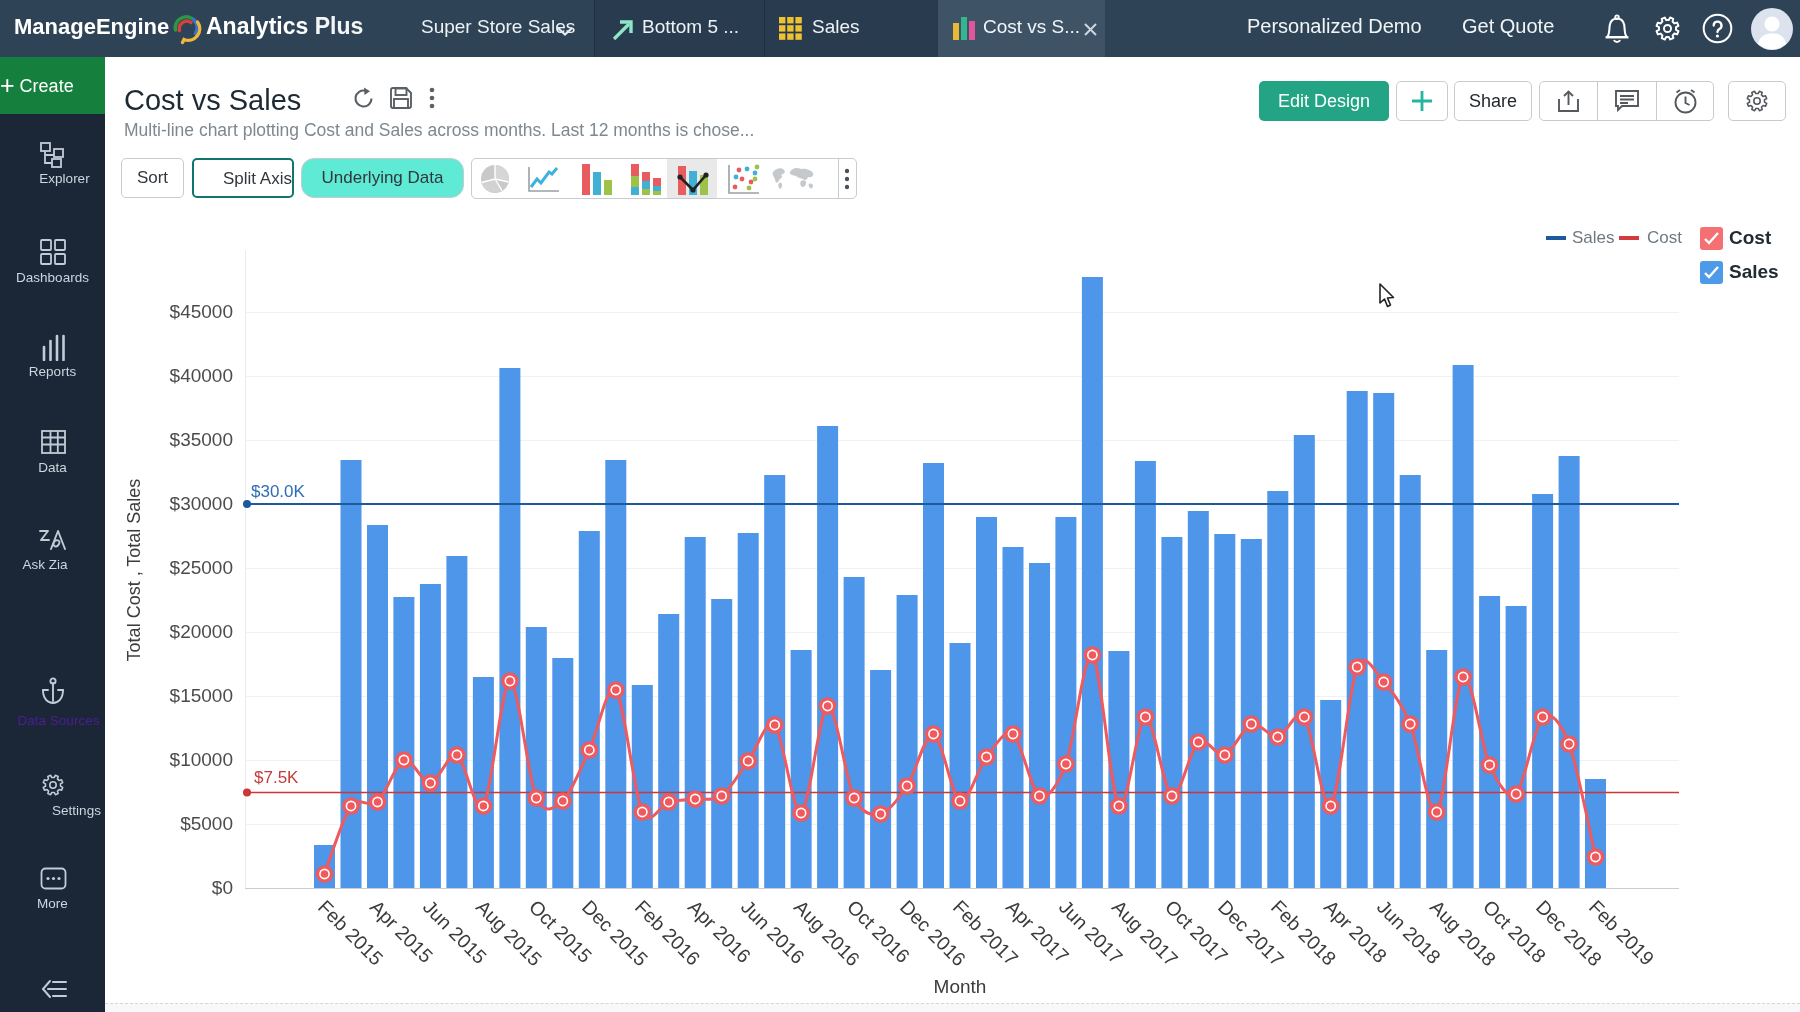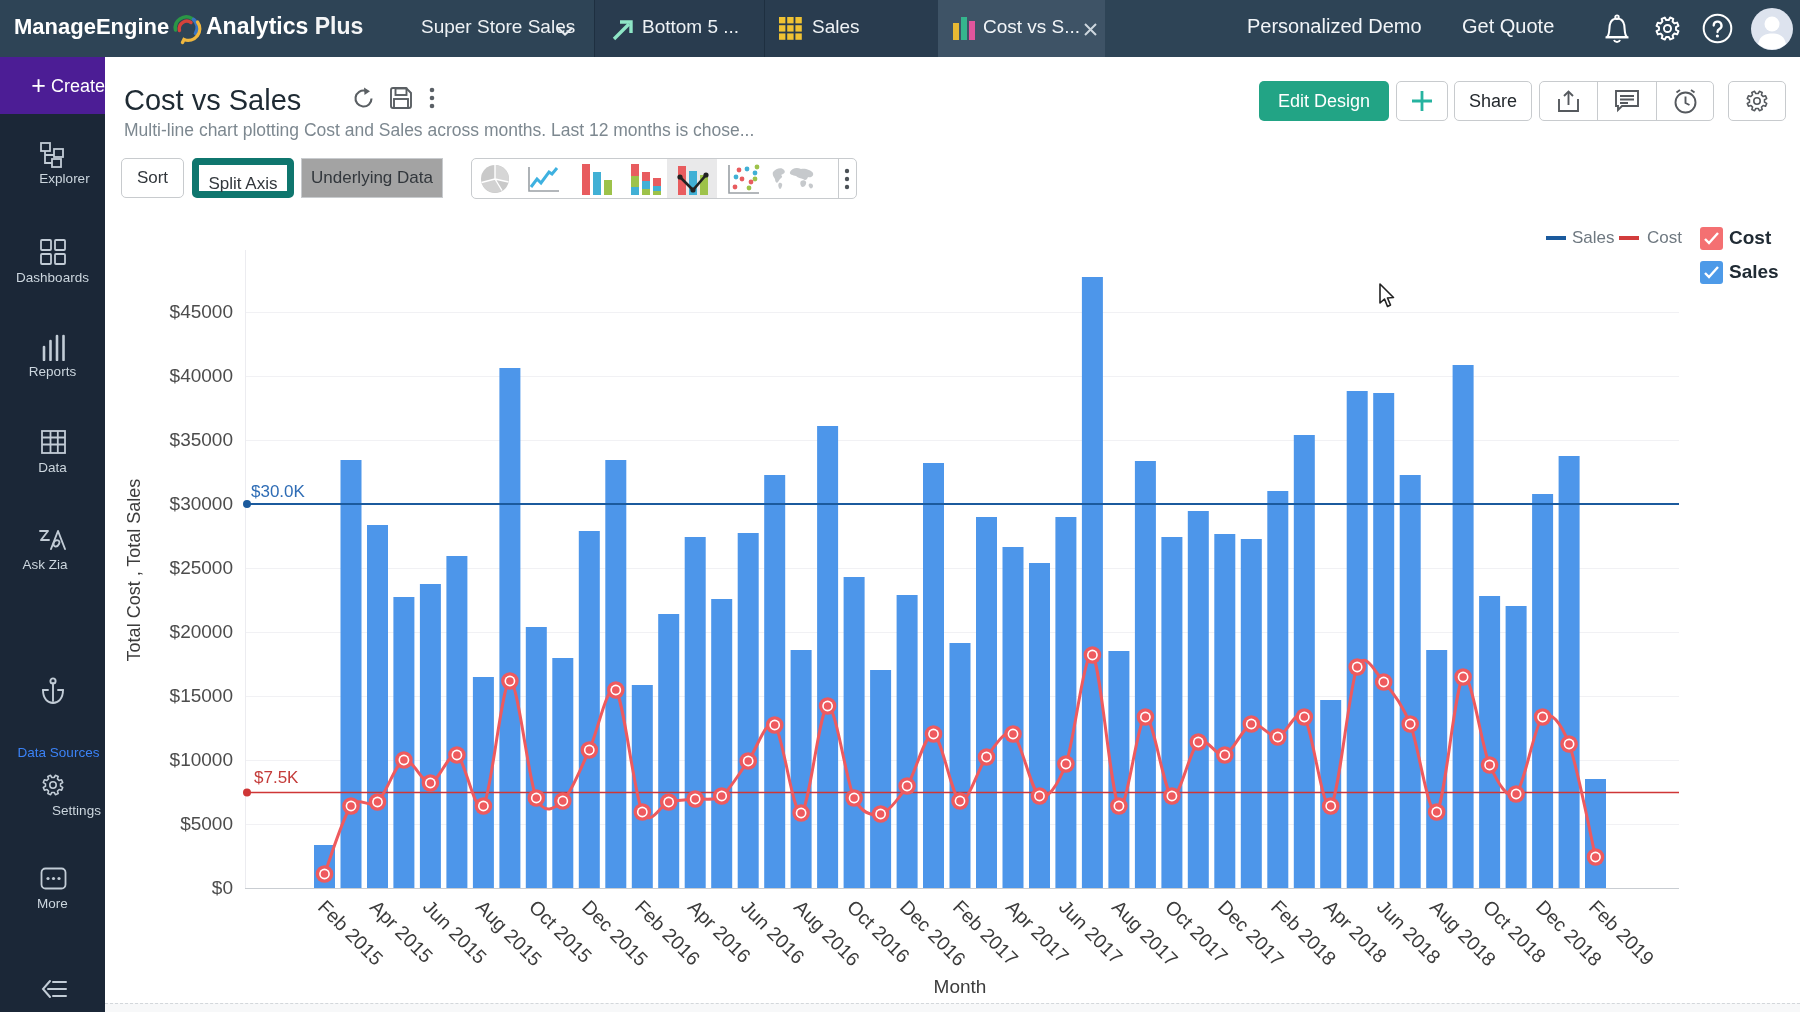--- a/index.html
+++ b/index.html
@@ -75,21 +75,21 @@
   <path d="M11.7 12.6 a3.9 3.9 0 1 1 5.6 3.5 c-1.3 0.6 -1.8 1.4 -1.8 2.9" fill="none" stroke="#fff" stroke-width="2.3" stroke-linecap="round"></path>
   <circle cx="15.4" cy="23" r="1.6" fill="#fff"></circle>
 </svg>
 <svg class="abs" style="left:1751px;top:8px;" width="42" height="42" viewBox="0 0 42 42">
   <circle cx="21" cy="21" r="21" fill="#dde3ee"></circle>
   <circle cx="21" cy="16" r="7.5" fill="#fff"></circle>
   <path d="M7 36 C9 27 15 25.5 21 25.5 C27 25.5 33 27 35 36 A21 21 0 0 1 7 36Z" fill="#fff"></path>
 </svg>
 
 <div class="abs" style="left:0;top:57px;width:105px;height:955px;background:#1b2737;"></div>
-<div class="abs" style="left:0;top:57px;width:105px;height:57px;background:#4c1d95;color:#fff;font-size:18px;text-align:right;line-height:57px;">
+<div class="abs" style="left:0;top:57px;width:105px;height:57px;background:#15803d;color:#fff;font-size:18px;text-align:left;line-height:57px;">
   <span style="font-size:25px;font-weight:300;vertical-align:-2px;">+</span> Create
 </div>
 
 <div class="abs" style="left:0;top:171px;width:105px;text-align:center;font-size:13.5px;color:#ccd6de;margin-left:12px;">Explorer</div>
 <svg class="abs" style="left:39px;top:141px;" width="28" height="27" viewBox="0 0 28 27">
   <g fill="none" stroke="#c2ccd6" stroke-width="1.8">
   <rect x="2" y="2" width="9" height="8"></rect>
       <rect x="15" y="8" width="9" height="8"></rect>
       <rect x="13" y="18" width="9" height="8"></rect>
   <path d="M6 10 L6 22 L13 22 M6 14 L15 14"></path>
@@ -121,21 +121,21 @@
     </g>
 </svg>
 <div class="abs" style="left:0;top:557px;width:90px;text-align:center;font-size:13.5px;color:#ccd6de;">Ask Zia</div>
 <svg class="abs" style="left:38px;top:527px;" width="30" height="26" viewBox="0 0 30 26">
   <g fill="none" stroke="#c2ccd6" stroke-width="1.9" stroke-linecap="round" stroke-linejoin="round">
   <path d="M2 4 L10 4 L3 13 L11 13"></path>
   <path d="M13 22 L20 4 L27 22"></path>
   <path d="M16 15 C14 20 19 21 21 17 C23 13 18 12 16 15Z"></path>
   </g>
 </svg>
-<div class="abs" style="left:0;top:713px;width:117px;text-align:center;font-size:13.5px;color:#3b82f6;margin-top:32px;">Data Sources</div>
+<div class="abs" style="left:0;top:713px;width:117px;text-align:center;font-size:13.5px;color:#4c1d95;">Data Sources</div>
 <svg class="abs" style="left:39px;top:677px;" width="28" height="31" viewBox="0 0 28 31">
   <g fill="none" stroke="#c2ccd6" stroke-width="1.9" stroke-linecap="round">
   <path d="M14 6 L14 24"></path>
   <circle cx="14" cy="4" r="2.6"></circle>
   <path d="M4 13 L9 13 M19 13 L24 13"></path>
   <path d="M4 13 C4 22 9 26 14 26 C19 26 24 22 24 13"></path>
   </g>
 </svg>
 <div class="abs" style="left:0;top:803px;width:105px;text-align:center;font-size:13.5px;color:#ccd6de;padding-left:48px;">Settings</div>
 <svg class="abs" style="left:39px;top:771px;" width="28" height="28" viewBox="0 0 34 34">
@@ -169,22 +169,22 @@
     </g>
 </svg>
 <svg class="abs" style="left:428px;top:86px;" width="8" height="24" viewBox="0 0 8 24">
   <circle cx="4" cy="4" r="2.3" fill="#5a6066"></circle>
     <circle cx="4" cy="12" r="2.3" fill="#5a6066"></circle>
     <circle cx="4" cy="20" r="2.3" fill="#5a6066"></circle>
 </svg>
 <div class="abs" style="left:124px;top:120px;font-size:17.5px;color:#7d8890;">Multi-line chart plotting Cost and Sales across months. Last 12 months is chose...</div>
 
 <div class="abs" style="left:121px;top:158px;width:63px;height:40px;background:#fff;border:1px solid #c8cbce;border-radius:5px;font-size:17px;color:#32373c;text-align:center;line-height:38px;">Sort</div>
-<div class="abs" style="left:192px;top:158px;width:102px;height:40px;background:#fff;border:7px solid #0f766e;border-radius:5px;font-size:17px;color:#32373c;text-align:center;line-height:38px;">Split Axis</div>
-<div class="abs" style="left:301px;top:158px;width:142px;height:40px;background:#a3a3a3;border:1px solid #c8cbce;border-radius:0;font-size:17px;color:#32373c;text-align:center;line-height:38px;">Underlying Data</div>
+<div class="abs" style="left:192px;top:158px;width:102px;height:40px;background:#fff;border:2px solid #0f766e;border-radius:5px;font-size:17px;color:#32373c;text-align:right;line-height:38px;">Split Axis</div>
+<div class="abs" style="left:301px;top:158px;width:163px;height:40px;background:#5eead4;border:1px solid #c8cbce;border-radius:13px;font-size:17px;color:#32373c;text-align:center;line-height:38px;">Underlying Data</div>
 
 <div class="abs" style="left:471px;top:158px;width:386px;height:41px;background:#fff;border:1px solid #c8cbce;border-radius:5px;"></div>
 <div class="abs" style="left:667px;top:159px;width:50px;height:39px;background:#e9e9ea;"></div>
 <div class="abs" style="left:838px;top:159px;width:1px;height:39px;background:#c8cbce;"></div>
 
 <svg class="abs" style="left:479px;top:163px;" width="32" height="32" viewBox="0 0 32 32">
   <circle cx="16" cy="16" r="14" fill="#c9c9c9"></circle>
   <path d="M16 16 L16 2 A14 14 0 0 1 29.5 19 Z" fill="#d6d6d6"></path>
   <path d="M16 16 L2.5 19.5 A14 14 0 0 0 23 27.5 Z" fill="#d2d2d2"></path>
   <g stroke="#fff" stroke-width="1.4">

